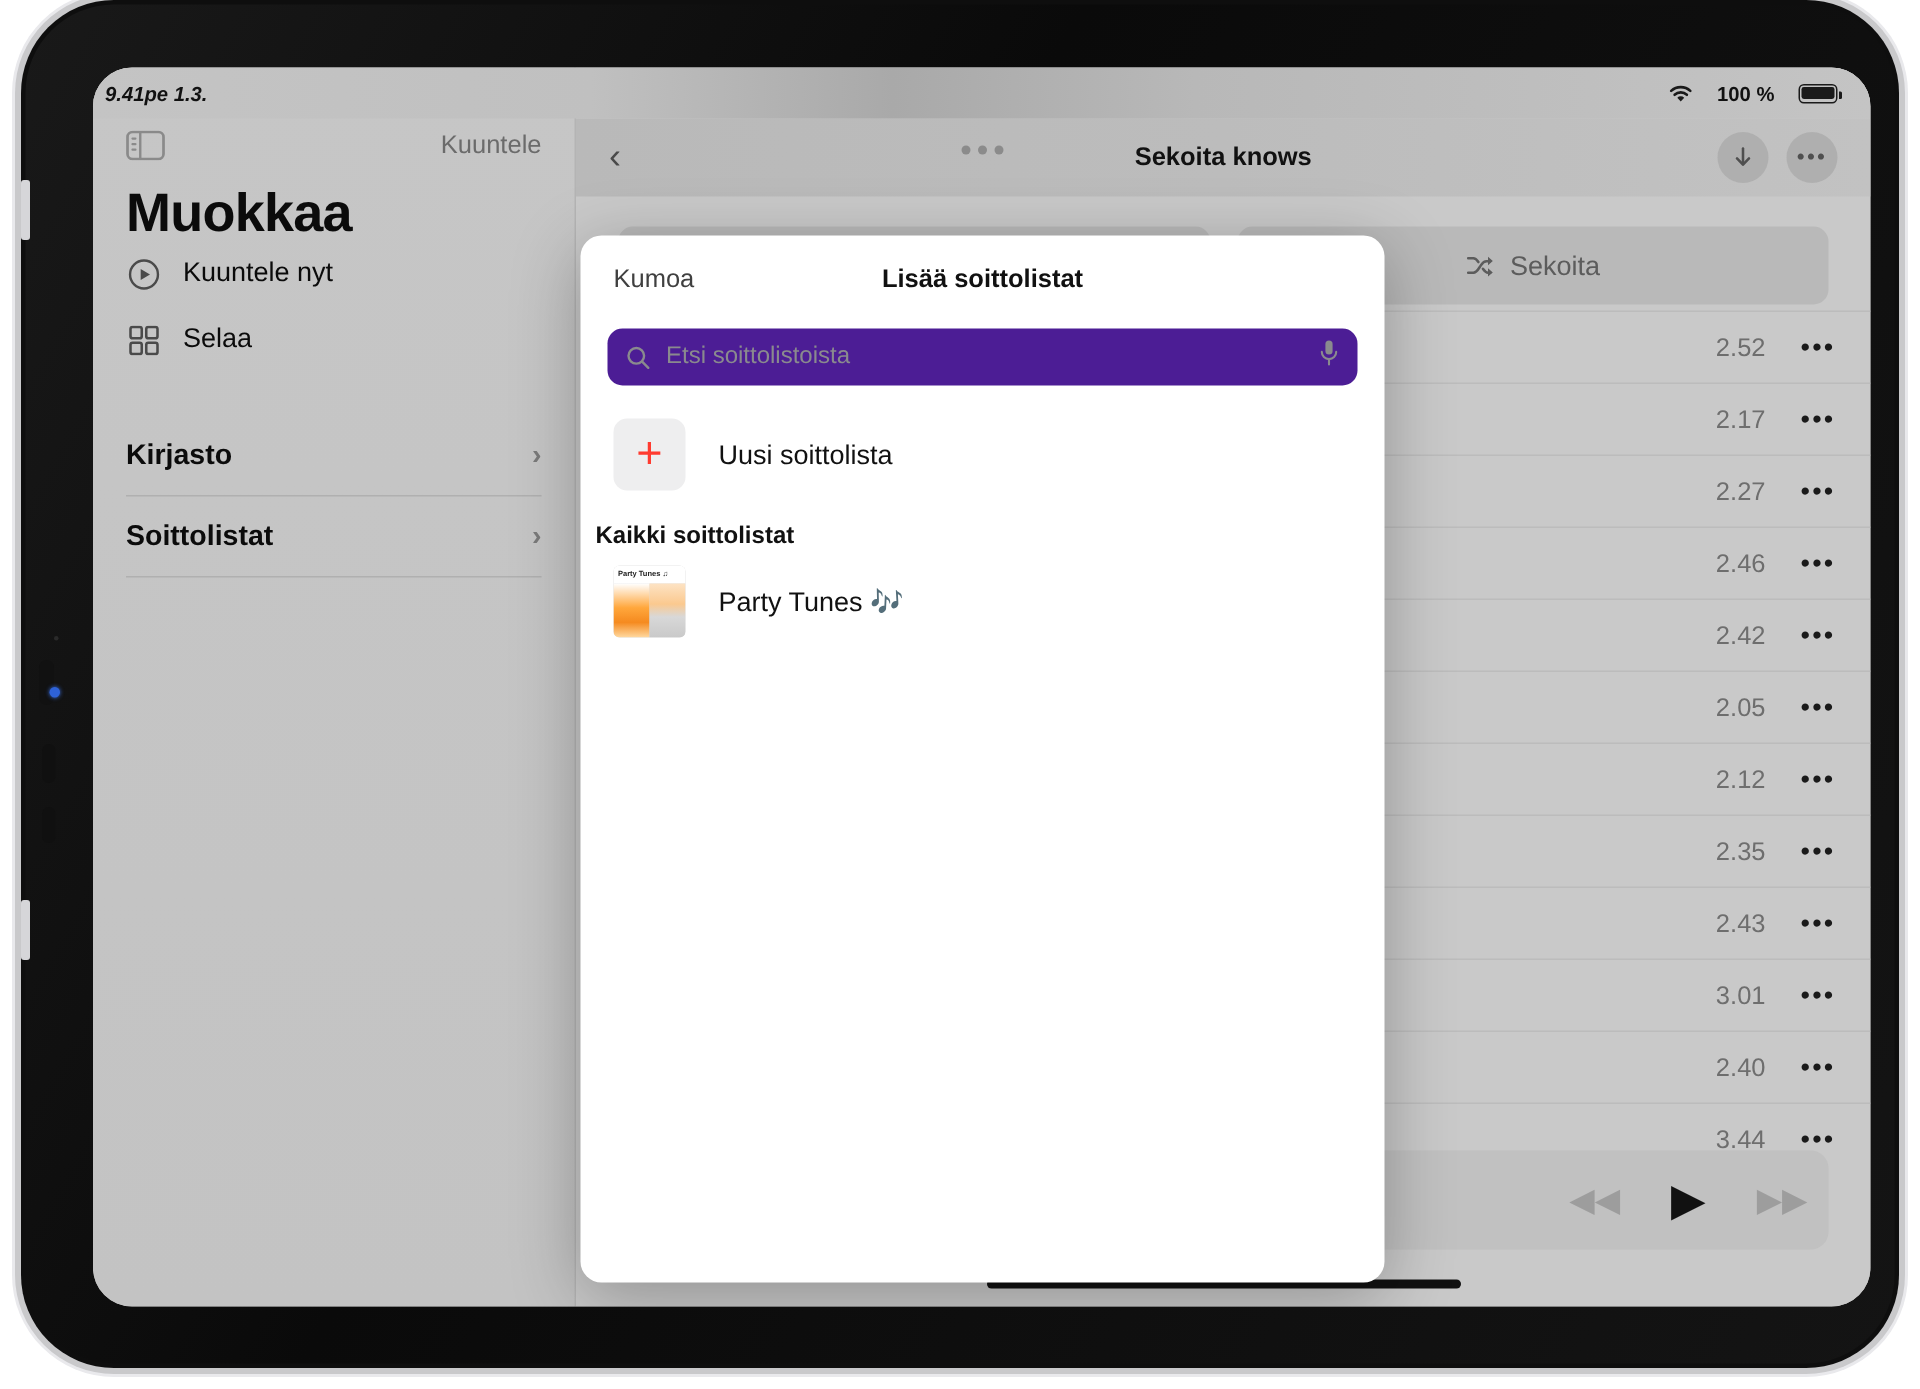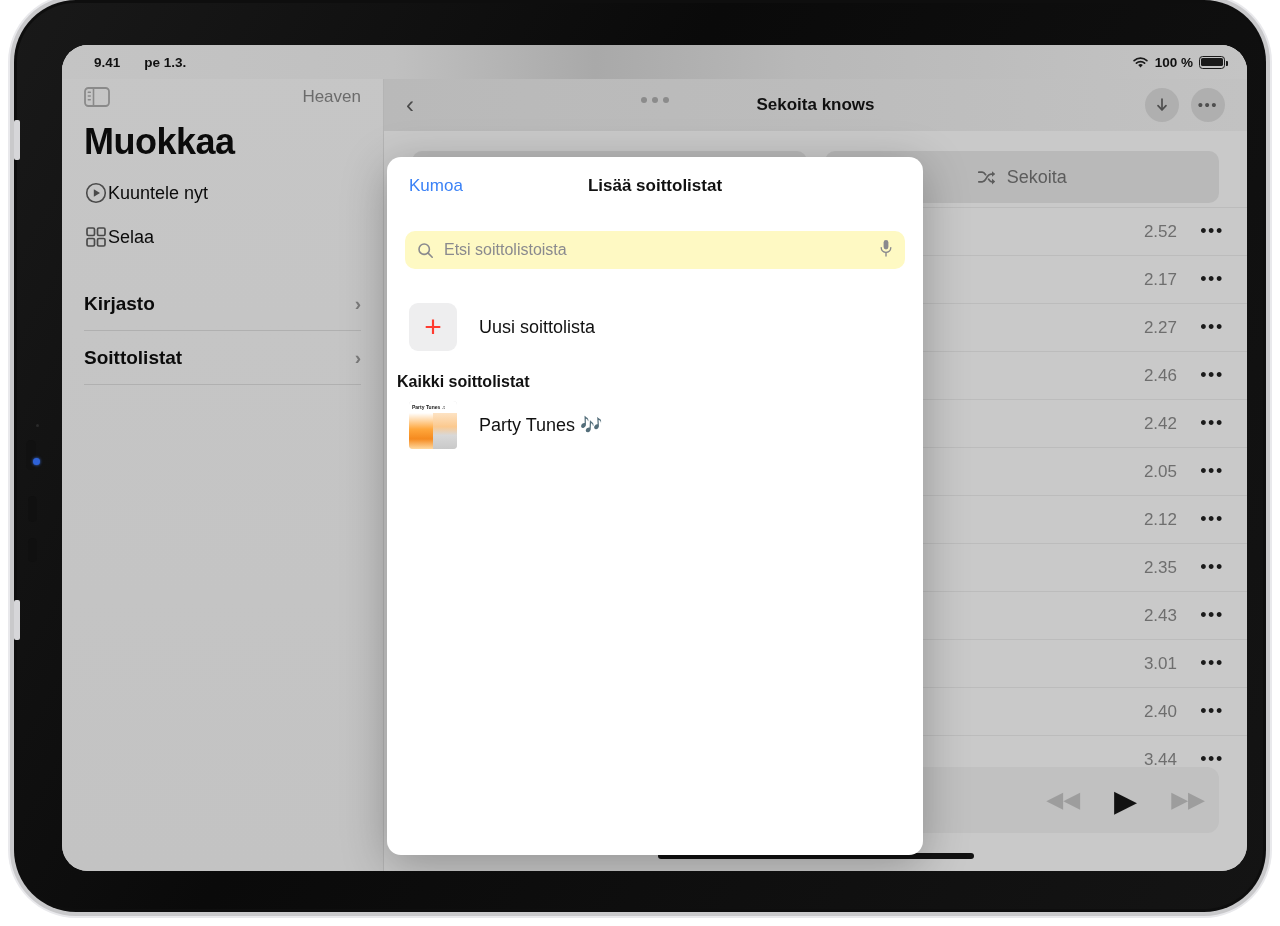--- a/index.html
+++ b/index.html
@@ -54,24 +54,24 @@
   }
 
   
   #statusbar {
     position: absolute; left: 0; top: 0; width: 100%; height: 34px;
     display: flex; align-items: center;
     font-size: 13.5px; font-weight: bold; color: #111;
     z-index: 40;
     background: linear-gradient(90deg,#c4c4c4 0%,#c0c0c0 28%,#a9a9a9 45%,#b8b8b8 62%,#c4c4c4 100%);
   }
-  #status-left { margin-left: 32px; display: flex; gap: 24px; }
+  #status-left { margin-left: 8px; display: flex; gap: 0; font-style: italic; }
   #status-right {
     margin-left: auto; margin-right: 22px;
-    display: flex; align-items: center; gap: 6px;
+    display: flex; align-items: center; gap: 16px;
   }
   .battery {
     width: 26px; height: 13px; border: 1.6px solid #1a1a1a;
     border-radius: 3.6px; position: relative; padding: 1.4px;
   }
   .battery::after {
     content:""; position:absolute; right:-4px; top:4px;
     width:2px; height:5px; background:#1a1a1a; border-radius:0 1px 1px 0;
   }
   .battery > i { display:block; height:100%; background:#1a1a1a; border-radius:1.6px; }
@@ -87,21 +87,21 @@
   #sidebar {
     position: absolute; left: 0; top: 0; width: 322px; height: 100%;
     background: linear-gradient(180deg,#c6c6c6 0%,#c3c3c3 100%);
     border-right: 1px solid #b4b4b4;
     z-index: 20;
   }
   #sb-top { display: flex; align-items: center; padding: 42px 22px 0 22px; }
   #sb-edit { margin-left: auto; font-size: 17px; color: #6b6b6b; }
   #sb-title { font-size: 36px; font-weight: bold; color: #0b0b0b; padding: 14px 22px 8px 22px; letter-spacing: -0.5px; }
   .nav-item {
-    display: flex; align-items: center; 
+    display: flex; gap: 14px;
     height: 44px; margin: 0 10px; padding: 0 12px;
     border-radius: 10px; font-size: 18px; color: #0b0b0b;
   }
   .nav-item.selected { background: #8a8a8a; }
   .nav-item.selected .nav-label { color: #cfcfcf; }
   .nav-icon { width: 24px; height: 24px; display: flex; align-items: center; justify-content: center; color: #4a4a4a; }
   .section-row {
     display: flex; align-items: center; margin: 0 22px;
     height: 54px; font-size: 19px; font-weight: bold; color: #0b0b0b;
     border-bottom: 1px solid #b0b0b0;
@@ -162,24 +162,24 @@
 
   
   #modal {
     position: absolute; left: 325px; top: 112px;
     width: 536px; height: 698px;
     background: #ffffff; border-radius: 14px;
     box-shadow: 0 10px 46px rgba(0,0,0,.28);
     z-index: 60; overflow: hidden;
   }
   #m-head { display: flex; align-items: center; height: 58px; padding: 0 22px; position: relative; }
-  #m-cancel { font-size: 17px; color: #3b82f6; }
+  #m-cancel { font-size: 17px; color: #404040; }
   #m-title { position: absolute; left: 0; right: 0; text-align: center; font-size: 17px; font-weight: bold; color: #111; }
   #m-search {
-    margin: 16px 18px; height: 38px; border-radius: 10px; background: #fef9c3;
+    margin: 4px 18px; height: 38px; border-radius: 10px; background: #4c1d95;
     display: flex; align-items: center; padding: 0 12px; gap: 10px;
     font-size: 16px; color: #8a8a8e;
   }
   #m-search .mic { margin-left: auto; color: #8a8a8e; }
   .m-row { display: flex; align-items: center; gap: 22px; padding: 18px 22px 0 22px; }
   #new-pl-icon {
     width: 48px; height: 48px; border-radius: 9px; background: #eeeeef;
     display: flex; align-items: center; justify-content: center;
     color: #ff3b30; font-size: 30px; font-weight: 300; line-height: 1;
   }
@@ -243,21 +243,21 @@
 
     <div id="sidebar">
       <div id="sb-top">
         <svg width="26" height="20" viewBox="0 0 26 20">
           <rect x="1" y="1" width="24" height="18" rx="3.4" fill="none" stroke="#8a8a8a" stroke-width="1.8"></rect>
           <line x1="9.5" y1="1.6" x2="9.5" y2="18.4" stroke="#8a8a8a" stroke-width="1.6"></line>
           <rect x="3.6" y="4.6" width="3.4" height="1.5" rx=".7" fill="#8a8a8a"></rect>
           <rect x="3.6" y="8.3" width="3.4" height="1.5" rx=".7" fill="#8a8a8a"></rect>
           <rect x="3.6" y="12" width="3.4" height="1.5" rx=".7" fill="#8a8a8a"></rect>
         </svg>
-        <span id="sb-edit">Heaven</span>
+        <span id="sb-edit">Kuuntele</span>
       </div>
       <div id="sb-title">Muokkaa</div>
 
       <div class="nav-item">
         <span class="nav-icon">
           <svg width="22" height="22" viewBox="0 0 22 22">
             <circle cx="11" cy="11" r="9.3" fill="none" stroke="#4a4a4a" stroke-width="1.6"></circle>
             <path d="M8.8 7.3 15 11l-6.2 3.7z" fill="#4a4a4a"></path>
           </svg>
         </span>

